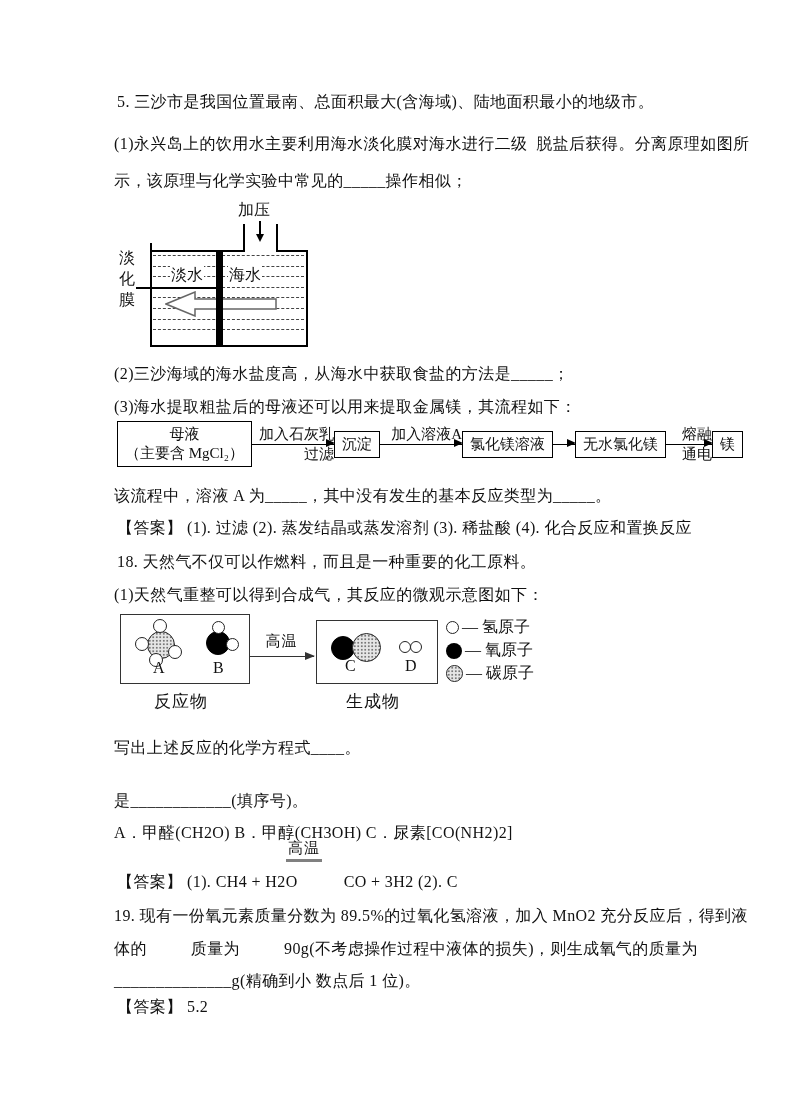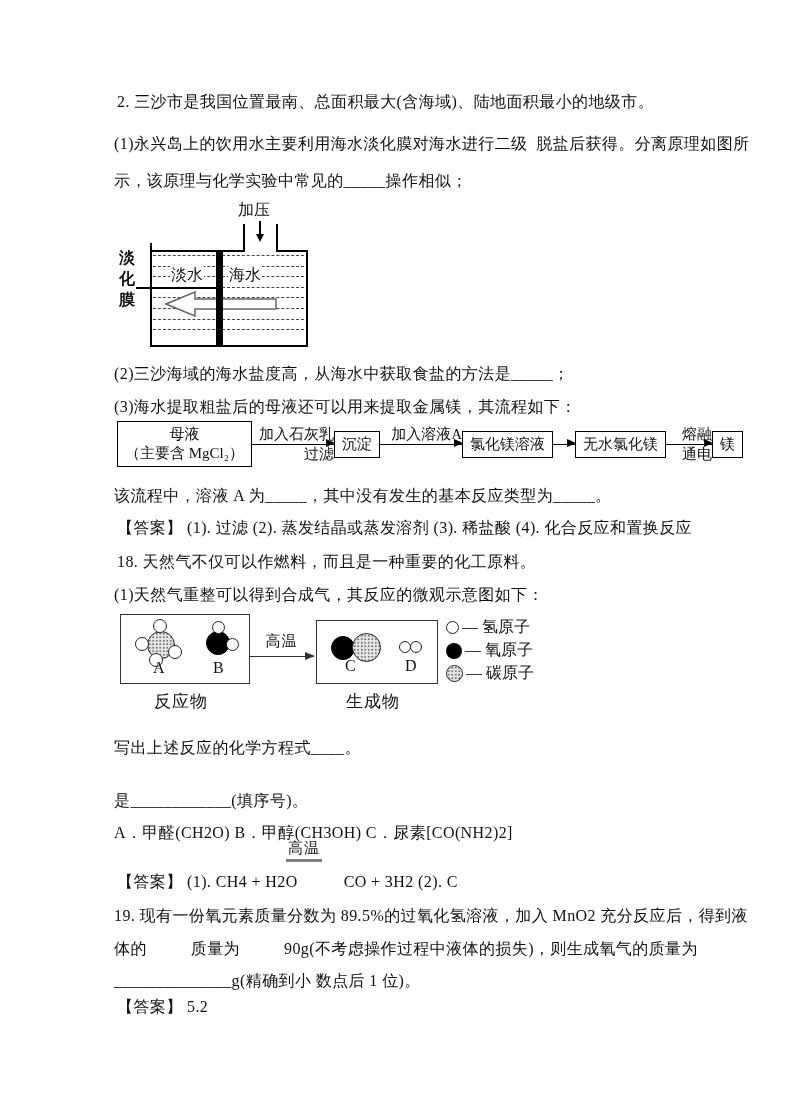--- a/index.html
+++ b/index.html
@@ -26,21 +26,21 @@
   .wall-l{left:32px;top:43px;width:2px;height:104px;}
   .wall-r{left:188px;top:50px;width:2px;height:97px;}
   .wall-b{left:32px;top:145px;width:158px;height:2px;}
   .water{position:absolute;left:35px;top:55px;width:151px;height:88px;}
   .dash{height:0;border-top:1.3px dashed #444;margin-bottom:9.6px;}
   .membrane{position:absolute;left:98px;top:52px;width:7px;height:93px;background:#000;z-index:3;}
   .wlabel{position:absolute;font-size:16px;background:#fff;z-index:2;padding:0 1px;}
   .fresh{left:52px;top:65px;}
   .sea{left:110px;top:65px;}
   .flowarrow{position:absolute;left:47px;top:91px;z-index:2;}
-  .memlabel{position:absolute;left:1px;top:47px;width:17px;font-size:16px;line-height:21px;word-break:break-all;font-weight:bold;}
+  .memlabel{position:absolute;left:1px;top:47px;width:17px;font-size:16px;line-height:21px;word-break:break-all;}
   .memline{position:absolute;left:18px;top:87px;width:81px;height:1.5px;background:#000;}
   
   .flow{position:absolute;left:117px;top:421px;display:flex;align-items:center;font-size:15px;}
   .fbox{border:1.5px solid #000;padding:3px 7px;text-align:center;line-height:19px;white-space:nowrap;}
   .conn{display:flex;flex-direction:column;align-items:flex-end;justify-content:center;}
   .conn-label{height:19px;line-height:19px;font-size:15px;white-space:nowrap;}
   .conn-shaft{position:relative;width:100%;height:0;border-top:1.5px solid #000;}
   .conn-shaft::after{content:"";position:absolute;right:-1px;top:-5.5px;
     border-left:9px solid #000;border-top:4.5px solid transparent;border-bottom:4.5px solid transparent;}
   .c1{width:82px;}.c2{width:82px;}.c3{width:22px;}.c4{width:46px;}
@@ -72,21 +72,21 @@
   
   .eqcond{position:absolute;left:286px;top:839px;font-size:15px;letter-spacing:1px;
     border-bottom:3px solid #808080;padding:0 2px 1px 2px;}
   .eq-gap{display:inline-block;width:46px;}
 </style>
 </head>
 <body>
 
 <div class="page">
 
-  <div class="line" style="left:117px;top:92px;">2. 三沙市是我国位置最南、总面积最大(含海域)、陆地面积最小的地级市。</div>
+  <div class="line" style="left:117px;top:92px;">5. 三沙市是我国位置最南、总面积最大(含海域)、陆地面积最小的地级市。</div>
   <div class="line" style="left:114px;top:134px;">(1)永兴岛上的饮用水主要利用海水淡化膜对海水进行二级  脱盐后获得。分离原理如图所</div>
   <div class="line" style="left:114px;top:171px;">示，该原理与化学实验中常见的_____操作相似；</div>
 
   <div class="tankwrap">
     <div class="pressure">加压</div>
     <div class="varrow"></div>
     <div class="wall tube-l"></div>
     <div class="wall tube-r"></div>
     <div class="wall top-a"></div>
     <div class="wall top-b"></div>

